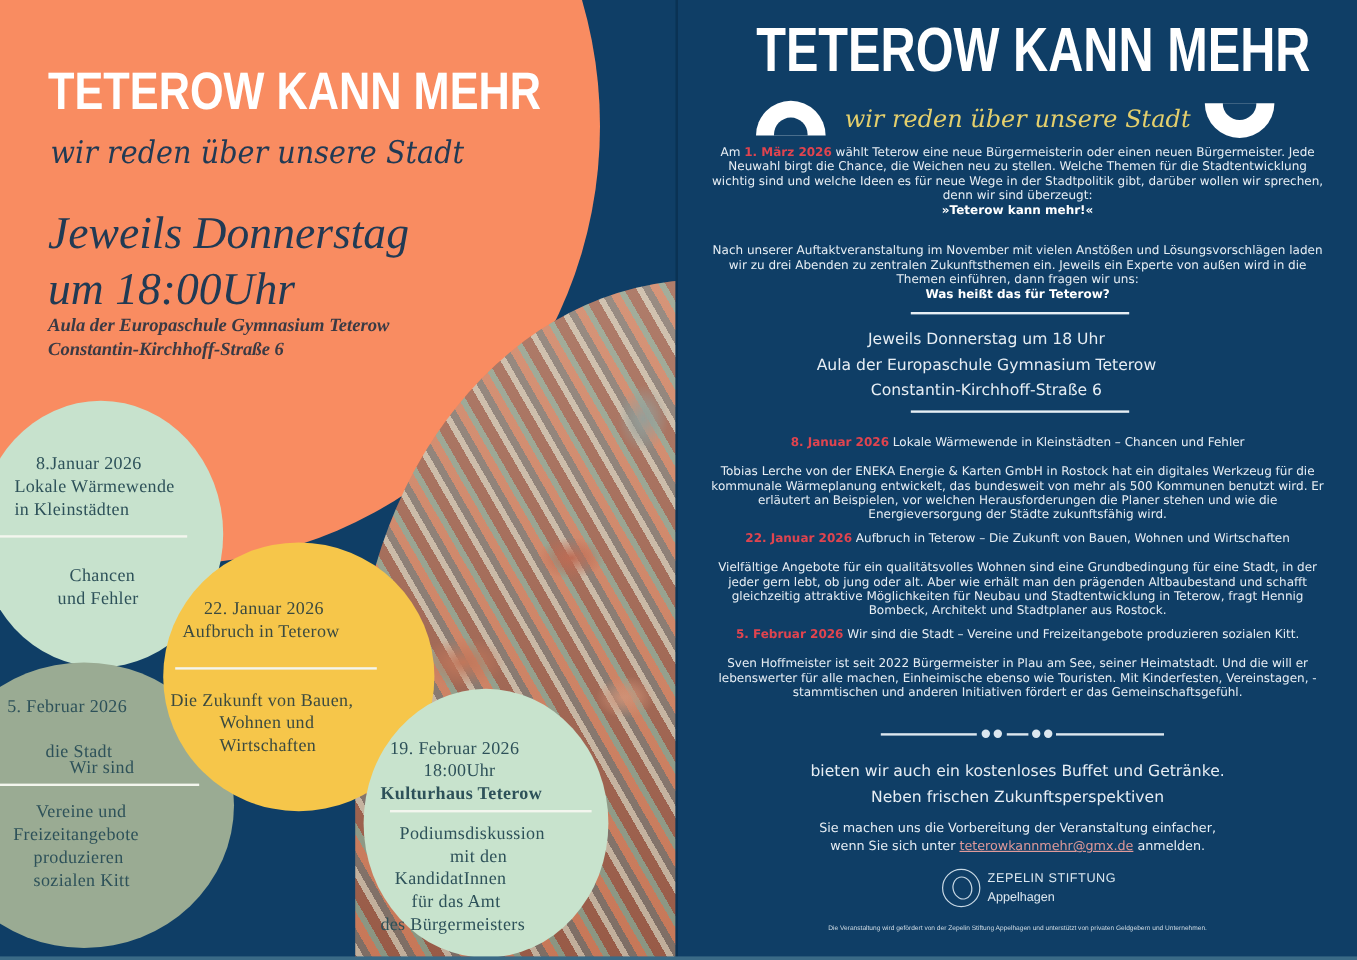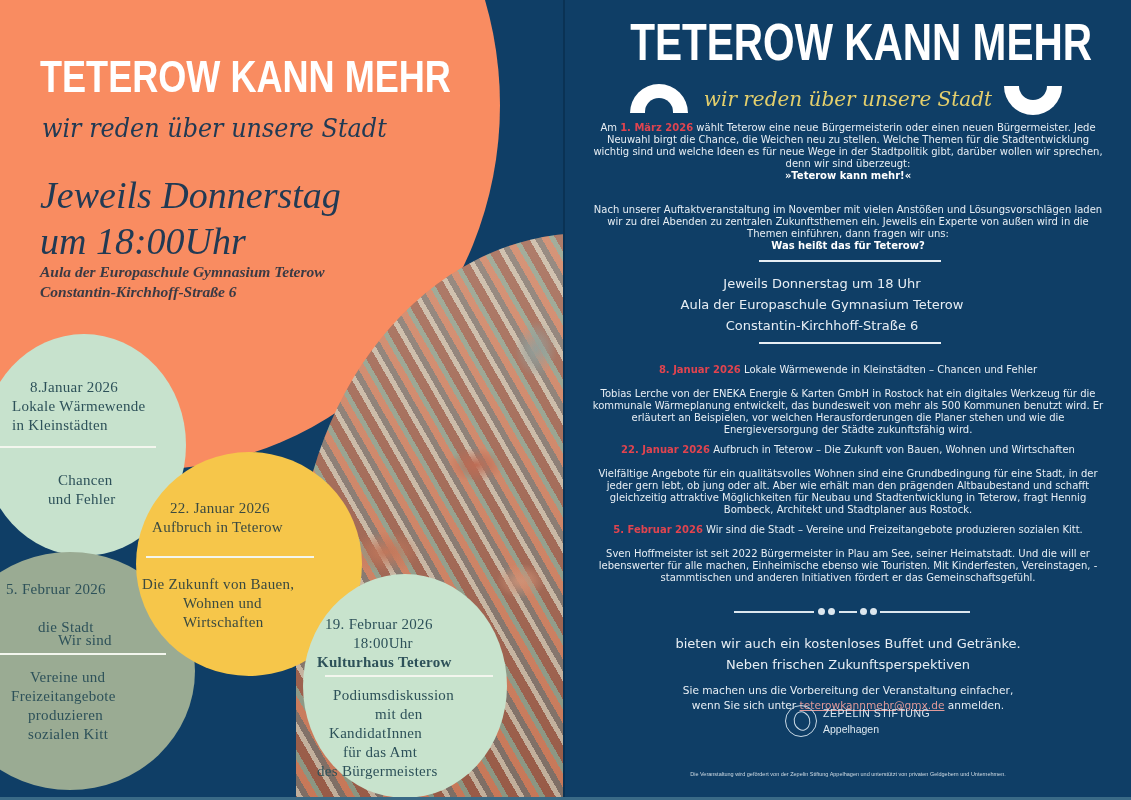--- a/index.html
+++ b/index.html
@@ -54,21 +54,21 @@
   .red { color: #e0444f; font-weight: bold; }
   .bold { font-weight: bold; color: #ffffff; }
   .rule { position: absolute; height: 2px; background: #e7eef4; left: 759px; width: 182px; }
   .r-venue { position: absolute; left: 0; width: 514px; top: 273px; text-align: center; font-family: "DejaVu Sans", sans-serif; color: #e7eef4; font-size: 13px; line-height: 21px; }
   .ornament { position: absolute; left: 734px; top: 607px; width: 236px; height: 10px; }
   .ornament .ln { position: absolute; top: 4px; height: 1.5px; background: #dce7ef; }
   .ornament .dot { position: absolute; top: 1px; width: 7px; height: 7px; border-radius: 50%; background: #dce7ef; }
   .r-buffet { position: absolute; left: 0; width: 566px; top: 633px; text-align: center; font-family: "DejaVu Sans", sans-serif; color: #e7eef4; font-size: 13px; line-height: 21px; }
   .r-signup { position: absolute; left: 0; width: 566px; top: 683px; text-align: center; font-family: "DejaVu Sans", sans-serif; color: #e7eef4; font-size: 10.6px; line-height: 15px; }
   .email { color: #e09a9a; text-decoration: underline; }
-  .logo { position: absolute; left: 785px; top: 705px; width: 140px; height: 36px; }
+  .logo { position: absolute; left: 785px; top: 724px; width: 140px; height: 36px; }
   .logo-ring { position: absolute; left: 0; top: 0; width: 32px; height: 32px; border: 1.5px solid #c8d8e4; border-radius: 50%; }
   .logo-ring::before { content:""; position:absolute; left:7px; top:6px; width:16px; height:16px; border:1px solid #c8d8e4; border-radius: 40% 60% 40% 60%; transform: rotate(30deg); }
   .logo-name { position: absolute; left: 38px; top: 2px; font-size: 10.5px; letter-spacing: 0.5px; color: #dce7ef; white-space: nowrap; }
   .logo-sub { position: absolute; left: 38px; top: 18px; font-size: 10.5px; color: #dce7ef; white-space: nowrap; }
   .footer-note { position: absolute; left: 0; width: 566px; top: 771px; text-align: center; font-size: 5.5px; color: #cfdbe4; white-space: nowrap; }
 </style>
 </head>
 <body>
 
 <div id="left-page" class="page">

